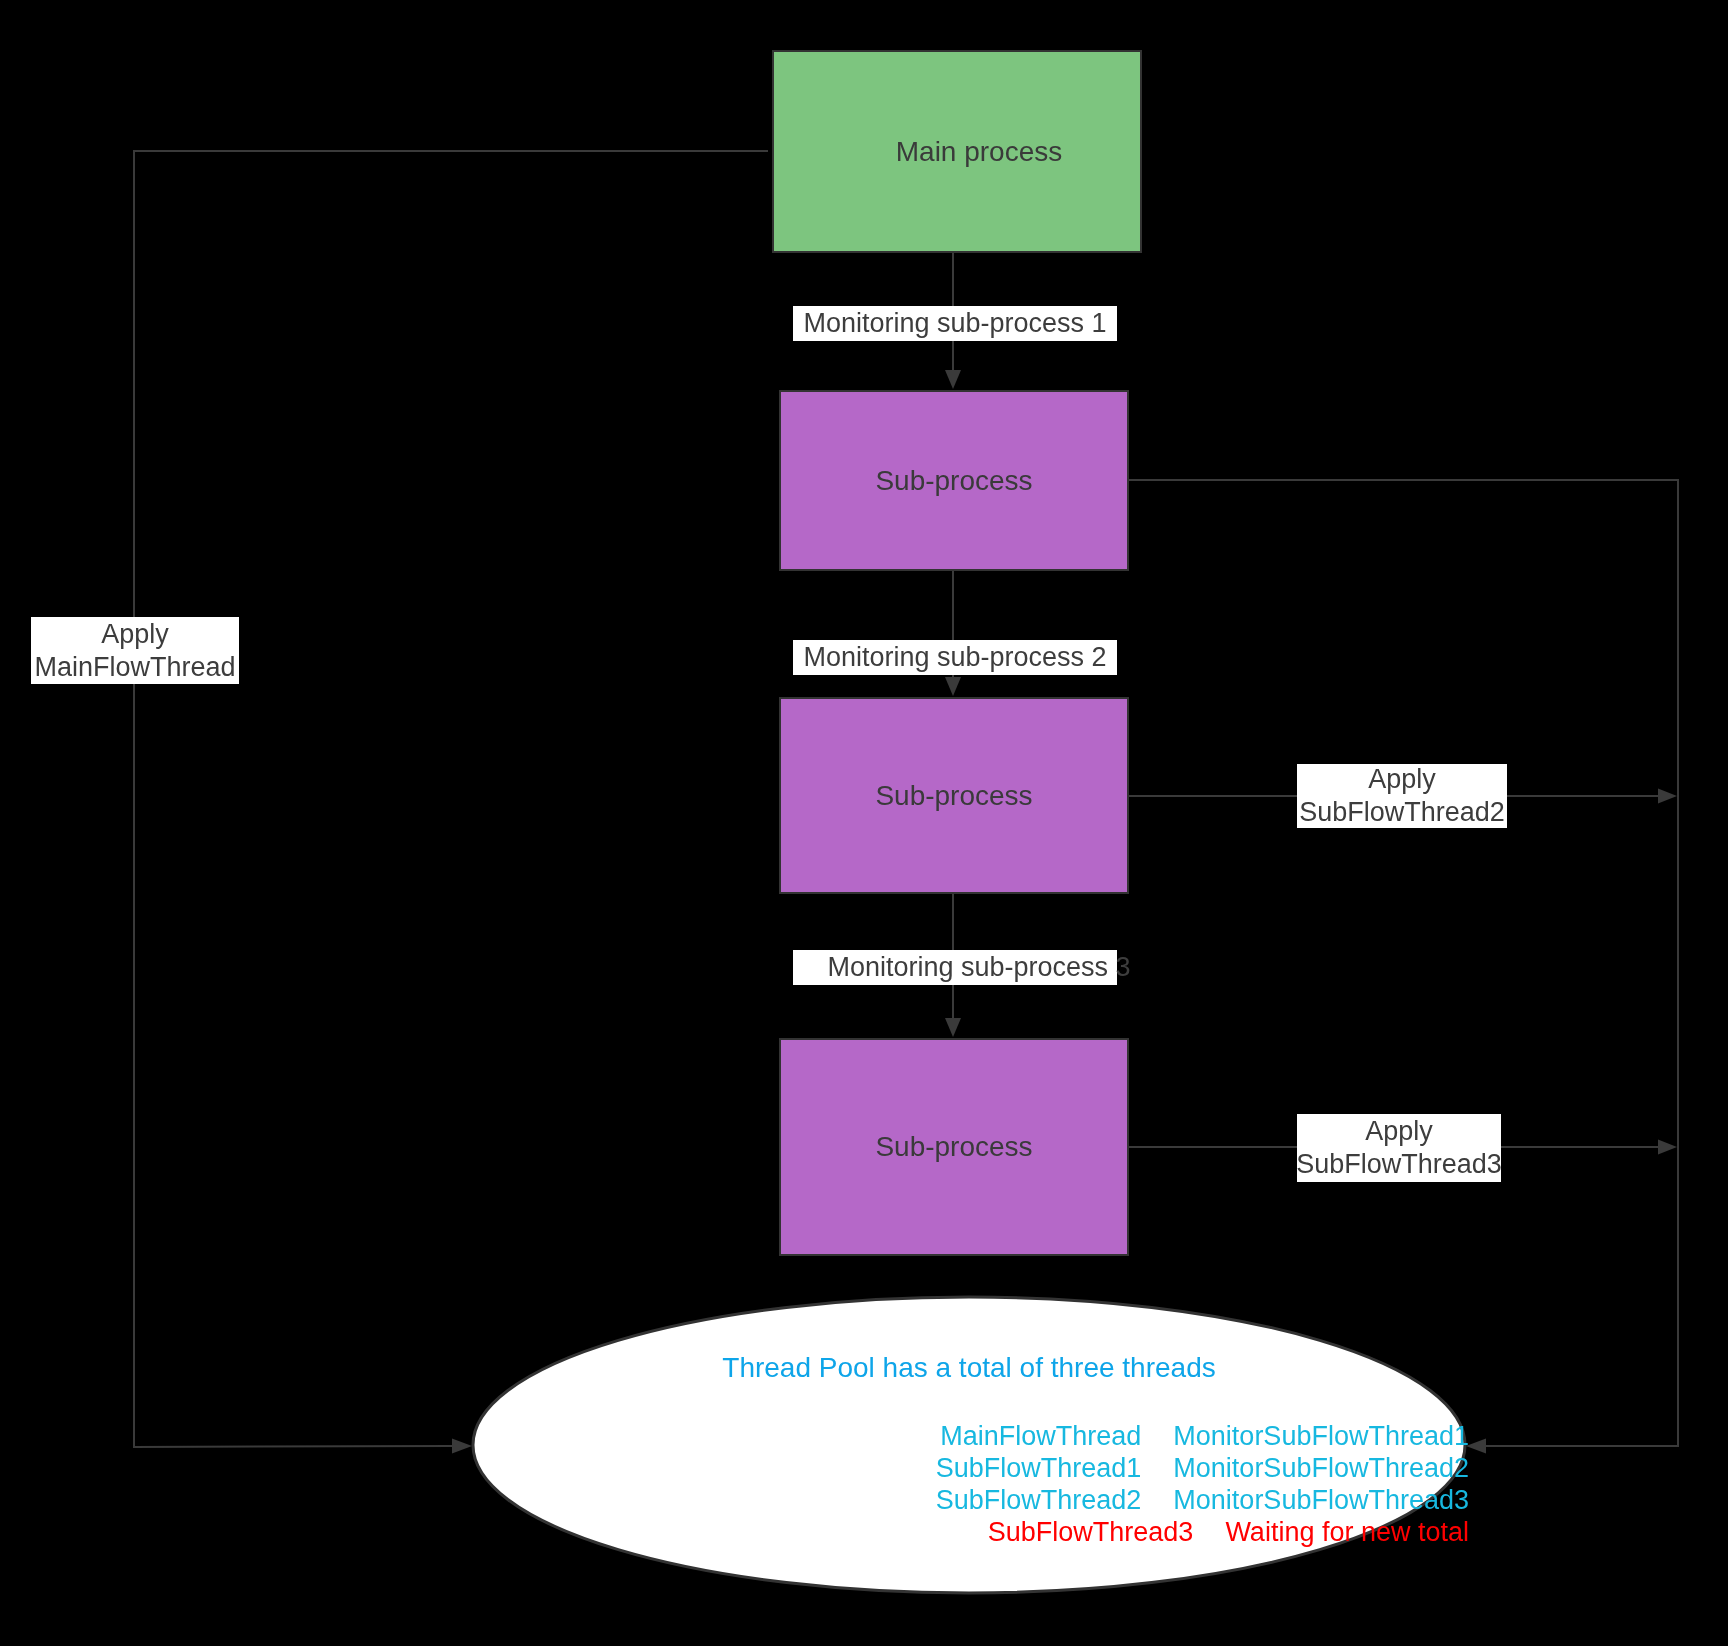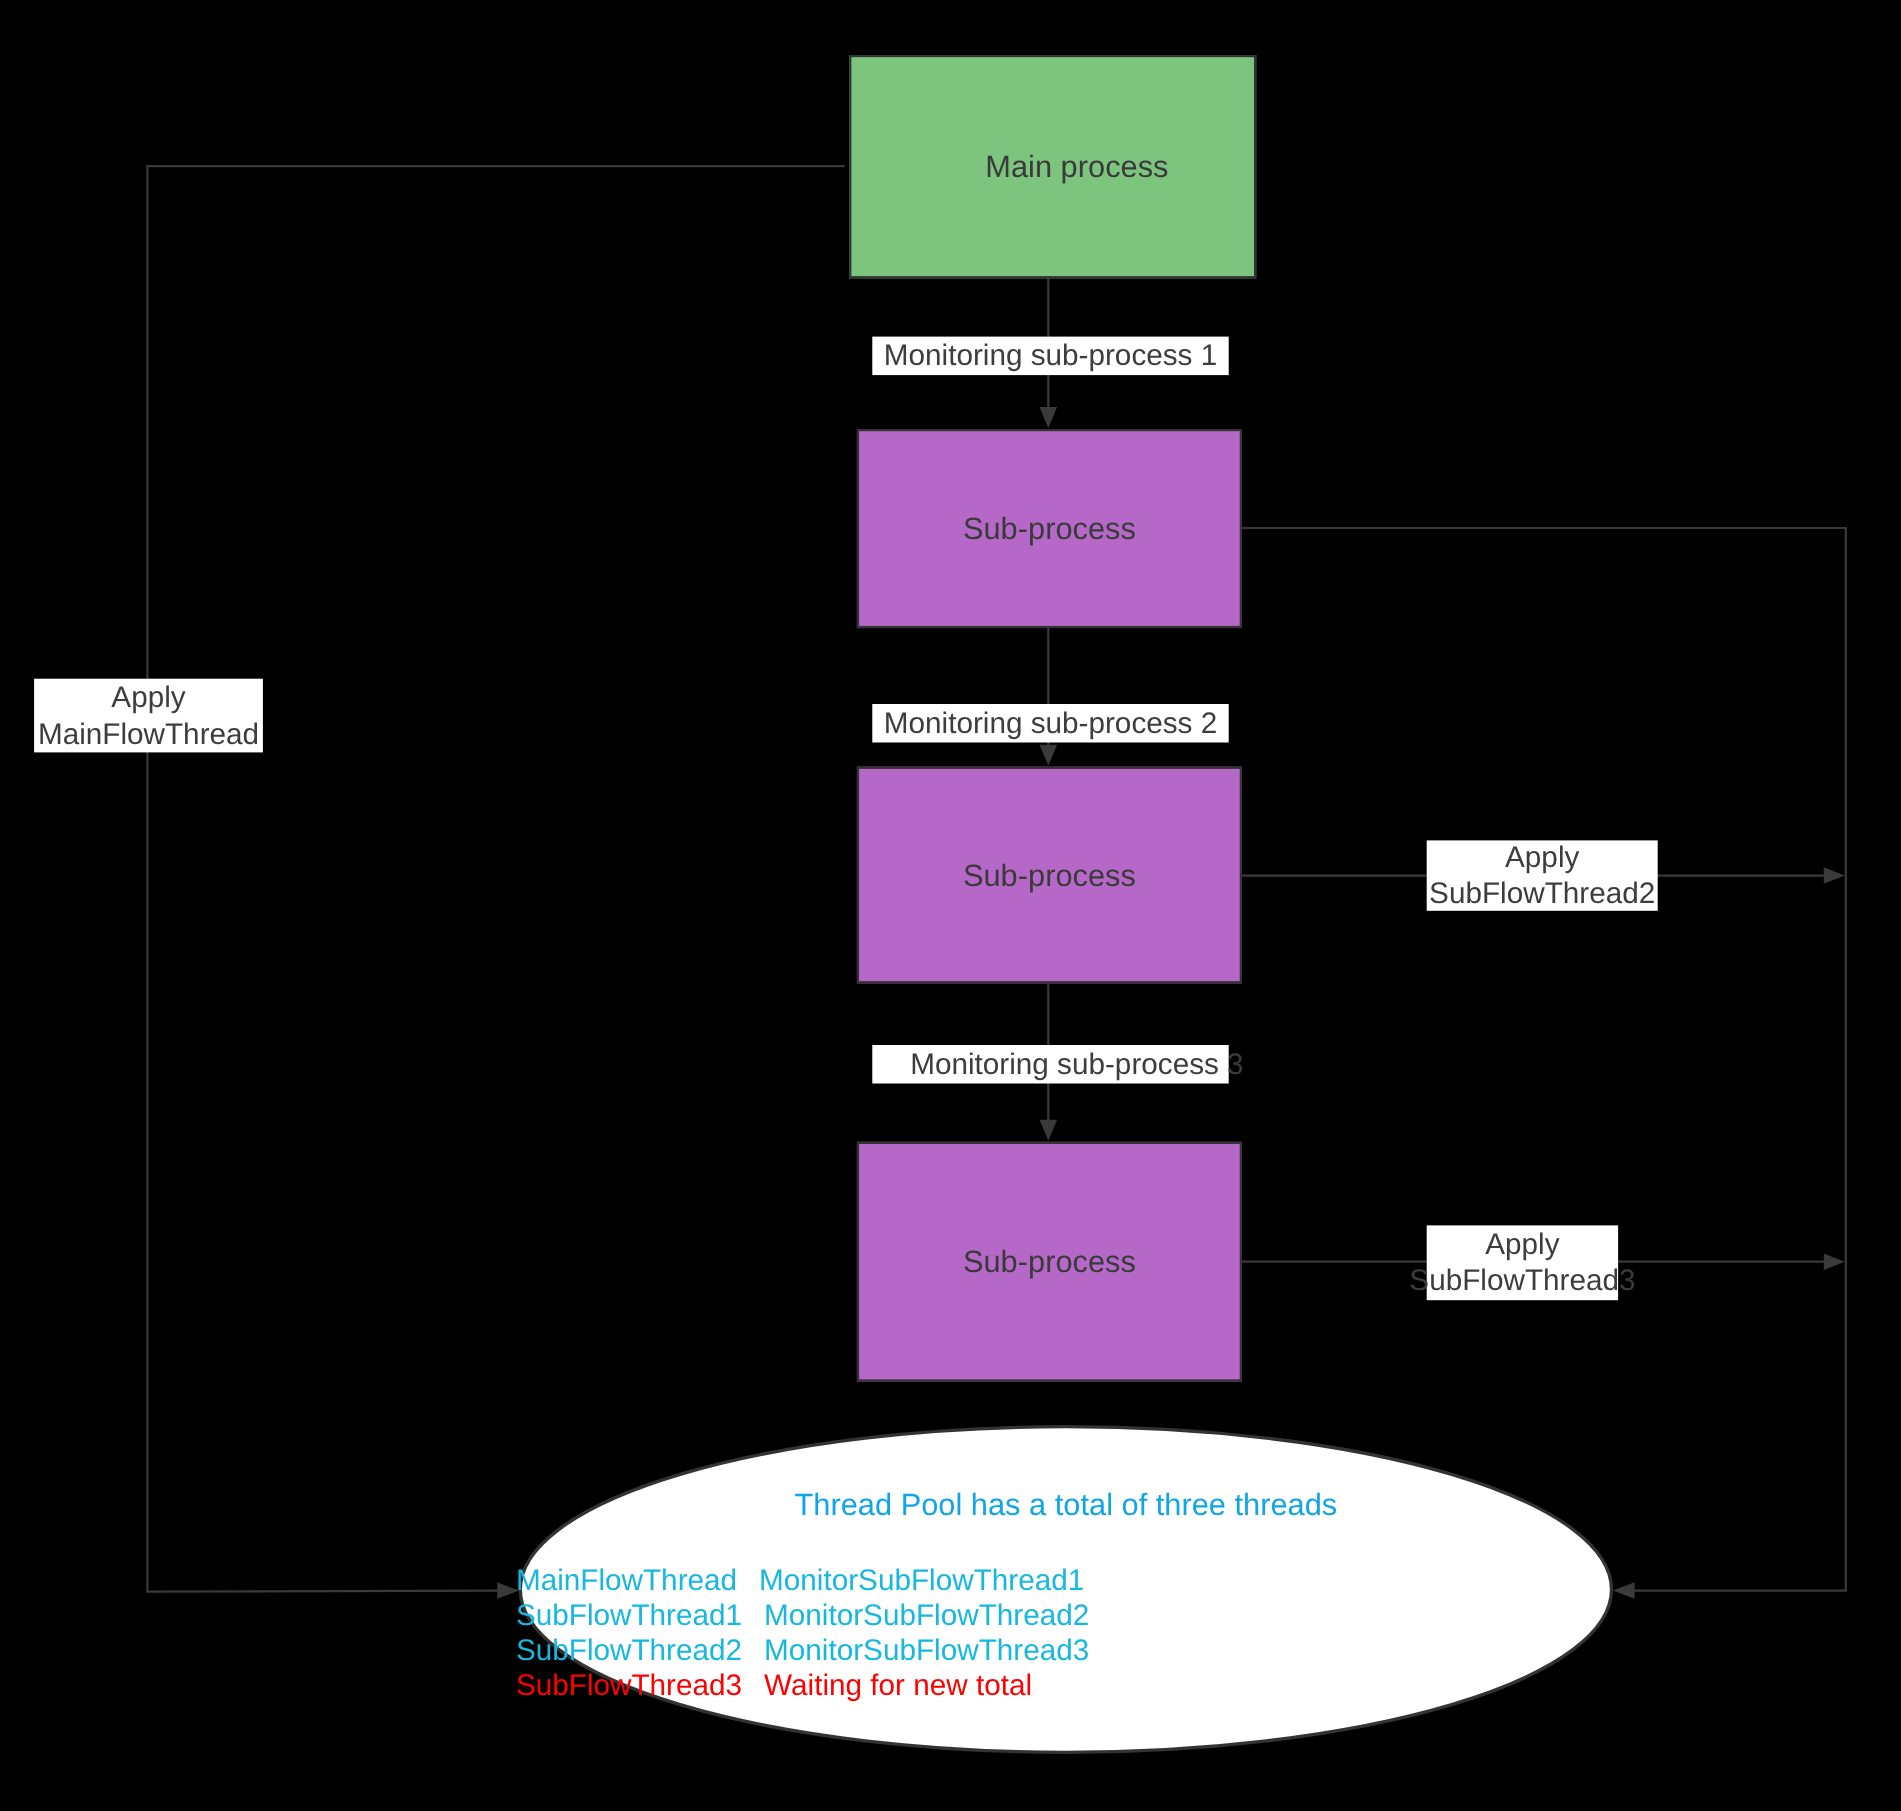--- a/index.html
+++ b/index.html
@@ -38,29 +38,29 @@
     display:flex;align-items:center;justify-content:center;text-align:center;
     font-size:27px;line-height:33px;box-sizing:border-box;
   }
   .lbl-mon{width:324px;height:35px;white-space:nowrap;}
   .lbl-mon1{left:793px;top:306px;}
   .lbl-mon2{left:793px;top:640px;}
   .lbl-mon3{left:793px;top:950px;padding-left:48px;}
   .lbl-apply-main{left:31px;top:617px;width:208px;height:67px;}
   .lbl-apply1{left:1297px;top:449px;width:210px;height:64px;}
   .lbl-apply2{left:1297px;top:764px;width:210px;height:64px;}
-  .lbl-apply3{left:1297px;top:1114px;width:174px;height:68px;}
+  .lbl-apply3{left:1297px;top:1114px;width:204px;height:68px;}
 
   .pool-title{
     position:absolute;left:469px;top:1352px;width:1000px;
     text-align:center;font-size:28px;color:#0ea5e9;
   }
   .pool-rows{position:absolute;left:469px;top:1420px;width:1000px;}
   .pool-row{
-    display:flex;justify-content:flex-start;gap:20px;
+    display:flex;justify-content:flex-end;gap:32px;
     font-size:27px;line-height:32px;white-space:nowrap;
   }
   .row-active{color:var(--thread-active);}
   .row-waiting{color:var(--thread-waiting);}
 </style>
 </head>
 <body>
 
 <div class="stage">
 

